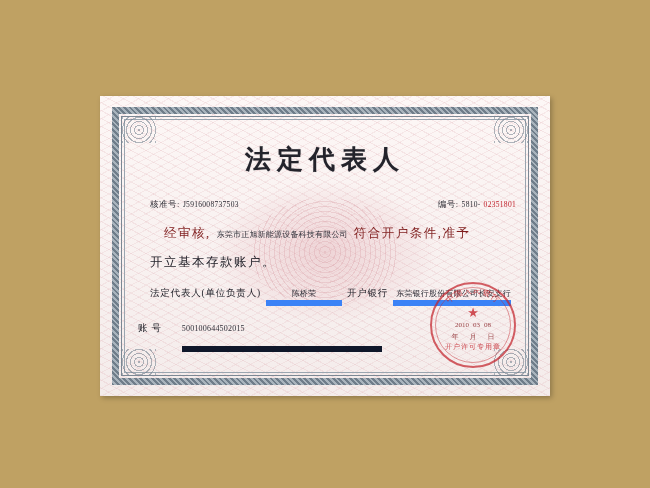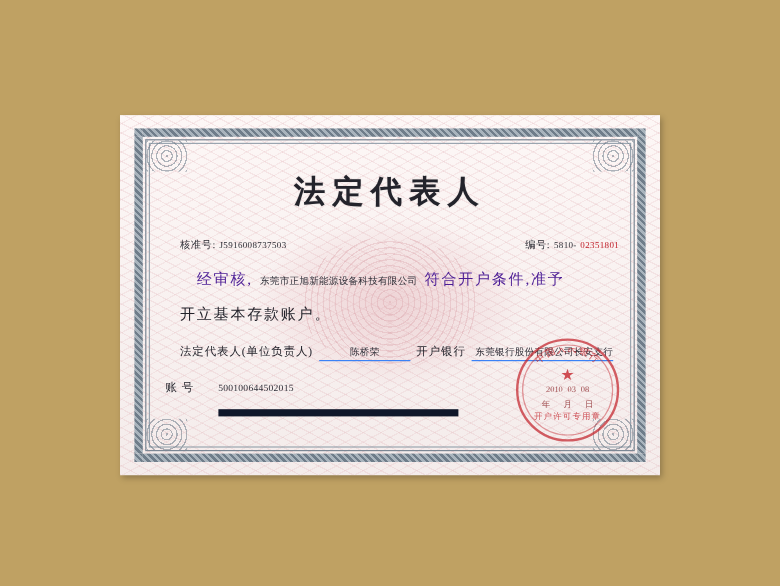--- a/index.html
+++ b/index.html
@@ -146,21 +146,21 @@
   #body-line1 {
     margin-top: 14px;
     display: flex;
     align-items: baseline;
     font-family: "Liberation Serif", serif;
     padding-left: 30px;
   }
   .body-strong {
     font-size: 12.5px;
     letter-spacing: 1.5px;
-    color: #4c1d95;
+    color: #7f1d1d;
   }
   .fill-value {
     font-size: 8px;
     color: #2f2f38;
     letter-spacing: 0.2px;
     margin: 0 6px;
     padding-bottom: 1px;
     white-space: nowrap;
   }
 
@@ -180,21 +180,21 @@
     align-items: baseline;
     font-family: "Liberation Serif", serif;
   }
   .field-label {
     font-size: 9.5px;
     letter-spacing: 0.8px;
     color: #23232b;
     white-space: nowrap;
   }
   .underline-slot {
-    border-bottom: 1px solid #3b82f6;
+    border-bottom: 6px solid #3b82f6;
     min-width: 70px;
     text-align: center;
     margin: 0 5px;
     padding: 0 3px 1px 3px;
   }
 
   #row-account {
     margin-top: 16px;
     padding-left: 4px;
     display: flex;

